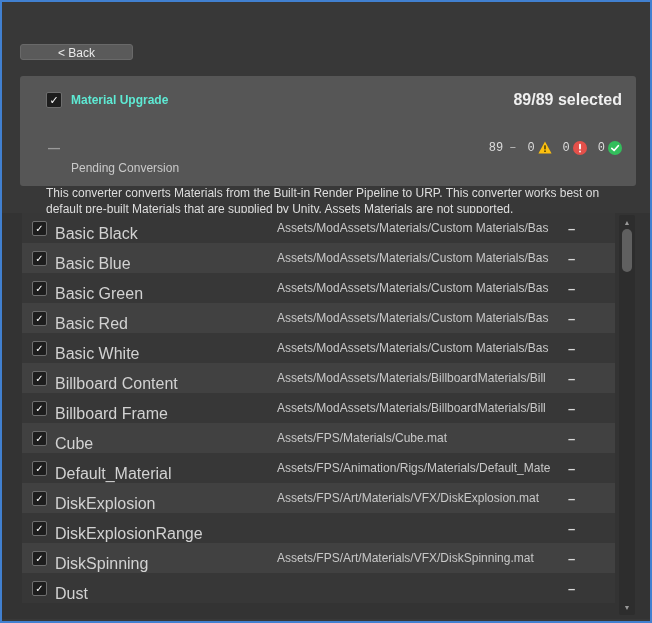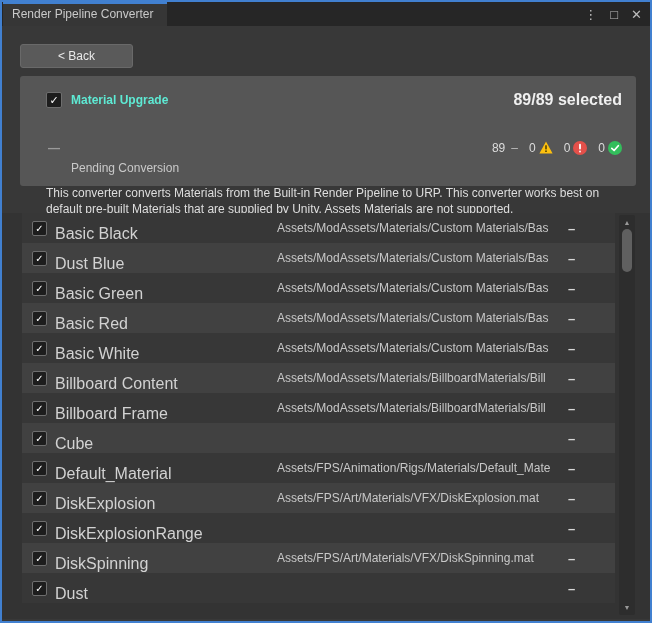--- a/index.html
+++ b/index.html
@@ -32,21 +32,21 @@
     position: absolute; right: 8px; top: 0; height: 24px;
     display: flex; align-items: center; gap: 13px;
     color: #bdbdbd;
   }
   .titlebar-icons span { cursor: default; font-size: 13px; line-height: 1; }
   .kebab { font-size: 14px; }
 
   
   .back-btn {
     position: absolute; left: 18px; top: 42px;
-    width: 113px; height: 24px;
+    width: 113px; height: 16px;
     background: #5a5a5a;
     border: 1px solid #696969;
     border-radius: 3px;
     color: #eaeaea; font-size: 12px;
     font-family: "Liberation Sans", "DejaVu Sans", sans-serif;
     text-align: center; line-height: 16px;
   }
 
   
   .panel {
@@ -64,21 +64,21 @@
     border: 1px solid #6e6e6e;
     border-radius: 2px;
     display: inline-flex; align-items: center; justify-content: center;
     color: #ffffff; font-size: 11px; font-weight: bold;
     flex: 0 0 auto;
   }
   .panel-title { margin-left: 9px; color: #5eead4; font-size: 12px; font-weight: bold; }
   .selected-count { margin-left: auto; color: #efefef; font-size: 16px; font-weight: bold; }
   .fold-dash { width: 16px; text-align: center; color: #9a9a9a; font-size: 12px; font-weight: bold; flex: 0 0 auto; }
   .pending-label { margin-left: 9px; color: #c9c9c9; font-size: 12px; margin-top: 41px; }
-  .counts { margin-left: auto; display: flex; align-items: center; gap: 11px; }
+  .counts { margin-left: auto; display: flex; align-items: center; gap: 11px; font-family: Liberation Mono, monospace; }
   .count-total { color: #dcdcdc; font-size: 12px; }
   .count-dash { color: #bdbdbd; font-size: 12px; margin-left: -5px; }
   .count-group { display: flex; align-items: center; gap: 3px; color: #dcdcdc; font-size: 12px; }
   .count-group svg { display: block; }
   .panel-desc {
     margin-top: 10px;
     color: #dedede; font-size: 12px; line-height: 16px;
     max-width: 578px;
   }
 
@@ -134,30 +134,20 @@
     width: 10px; height: 43px;
     background: #606060;
     border-radius: 5px;
   }
 </style>
 </head>
 <body>
 
 <div class="window">
 
-  <div class="titlebar">
-    <div class="tab">
-      <span>Render Pipeline Converter</span>
-    </div>
-    <div class="titlebar-icons">
-      <span class="kebab">⋮</span>
-      <span>□</span>
-      <span>✕</span>
-    </div>
-  </div>
 
   <button class="back-btn">&lt; Back</button>
 
   <div class="panel">
     <div class="panel-row first">
       <span class="checkbox">
         <span>✓</span>
       </span>
       <span class="panel-title">Material Upgrade</span>
       <span class="selected-count">89/89 selected</span>
@@ -208,21 +198,21 @@
       <span>✓</span>
     </span>
     <span class="row-name">Basic Black</span>
     <span class="row-path">Assets/ModAssets/Materials/Custom Materials/Bas</span>
     <span class="row-dash">–</span>
   </div>
         <div class="row even">
     <span class="checkbox">
       <span>✓</span>
     </span>
-    <span class="row-name">Dust Blue</span>
+    <span class="row-name">Basic Blue</span>
     <span class="row-path">Assets/ModAssets/Materials/Custom Materials/Bas</span>
     <span class="row-dash">–</span>
   </div>
         <div class="row odd">
     <span class="checkbox">
       <span>✓</span>
     </span>
     <span class="row-name">Basic Green</span>
     <span class="row-path">Assets/ModAssets/Materials/Custom Materials/Bas</span>
     <span class="row-dash">–</span>
@@ -257,20 +247,21 @@
     </span>
     <span class="row-name">Billboard Frame</span>
     <span class="row-path">Assets/ModAssets/Materials/BillboardMaterials/Bill</span>
     <span class="row-dash">–</span>
   </div>
         <div class="row even">
     <span class="checkbox">
       <span>✓</span>
     </span>
     <span class="row-name">Cube</span>
+    <span class="row-path">Assets/FPS/Materials/Cube.mat</span>
     <span class="row-dash">–</span>
   </div>
         <div class="row odd">
     <span class="checkbox">
       <span>✓</span>
     </span>
     <span class="row-name">Default_Material</span>
     <span class="row-path">Assets/FPS/Animation/Rigs/Materials/Default_Mate</span>
     <span class="row-dash">–</span>
   </div>

